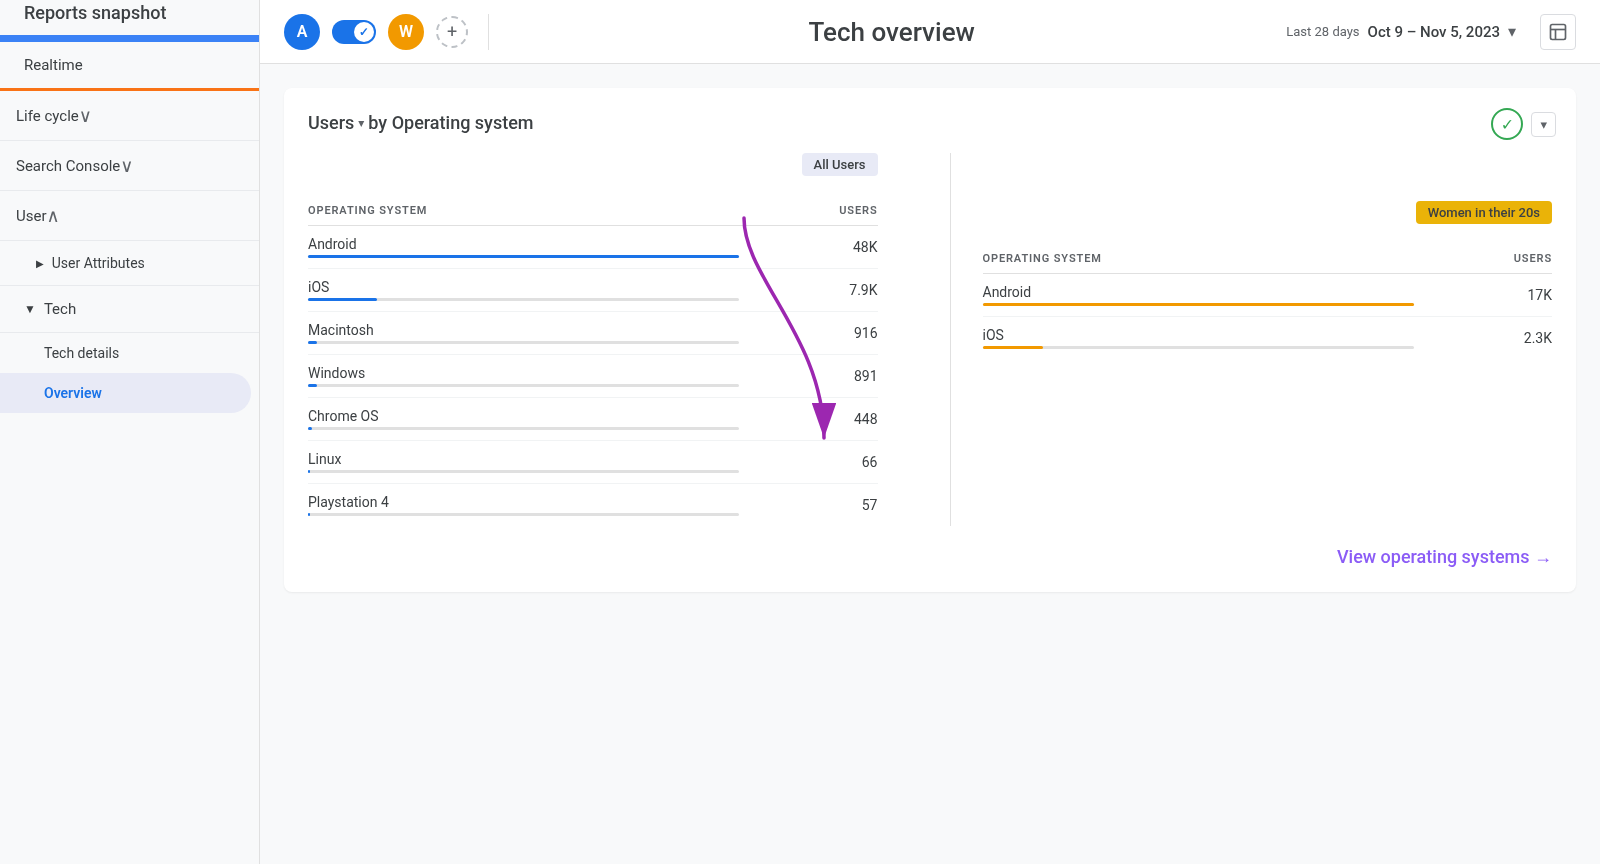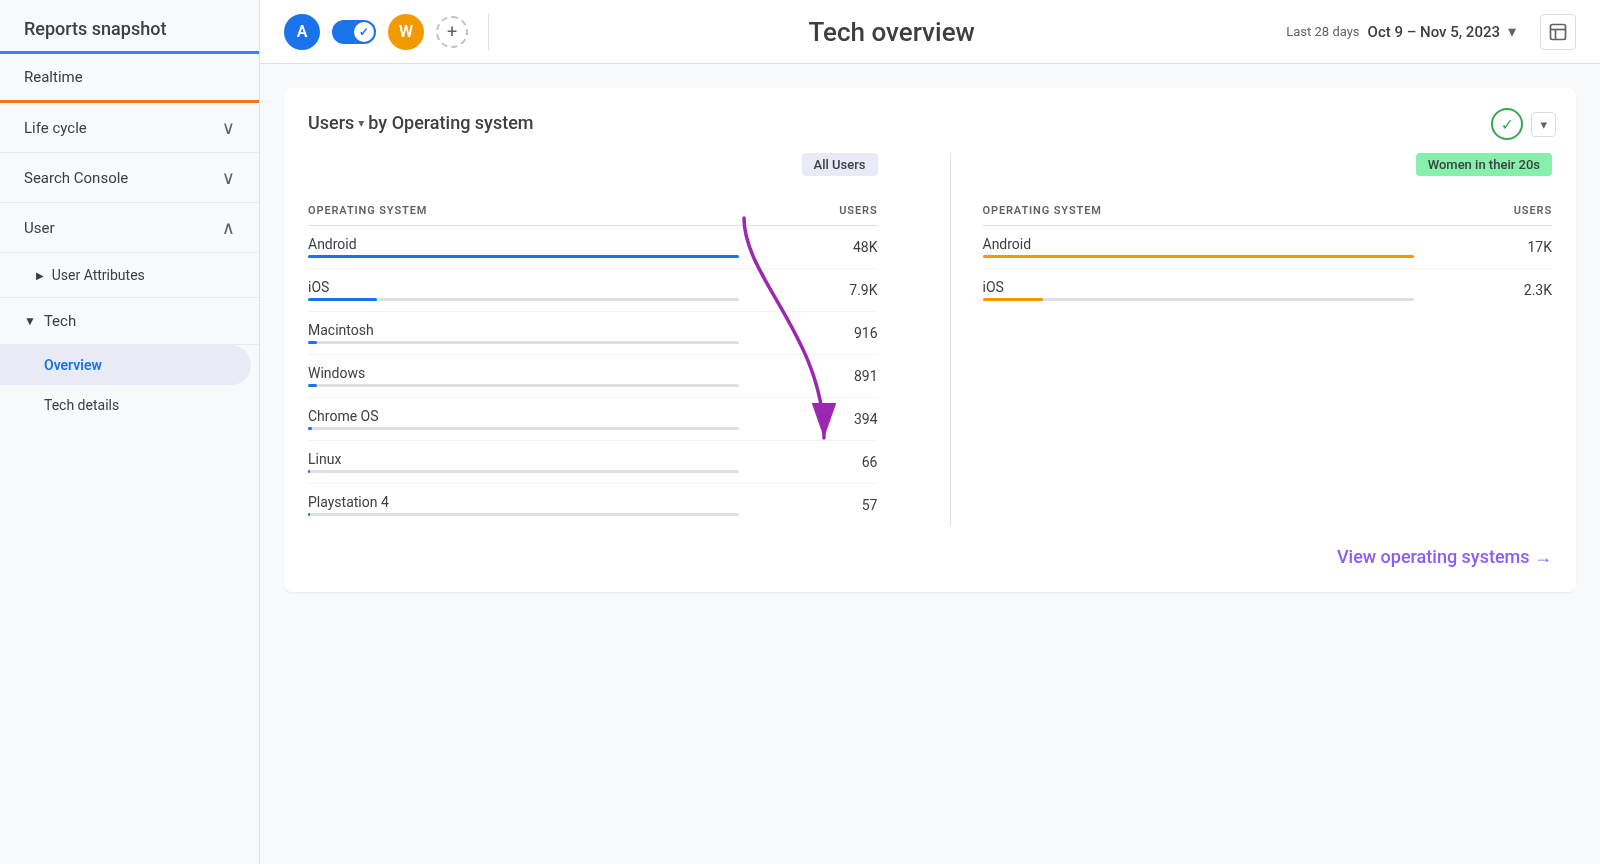--- a/index.html
+++ b/index.html
@@ -19,27 +19,26 @@
       width: 260px;
       min-width: 260px;
       background: #f8f9fa;
       padding: 0;
       display: flex;
       flex-direction: column;
       border-right: 1px solid #e0e0e0;
       height: 100%;
     }
     .sidebar-item {
-      padding: 14px 24px;
+      padding: 14px 16px;
       font-size: 15px;
       color: #3c4043;
       cursor: pointer;
       display: flex;
       align-items: center;
-      justify-content: space-between;
       border-bottom: 1px solid #e8eaed;
     }
     .sidebar-item .label { font-size: 15px; }
     .sidebar-item .chevron { font-size: 18px; color: #5f6368; }
 
     .sidebar-sub-item {
       padding: 12px 24px 12px 44px;
       font-size: 14px;
       color: #3c4043;
       cursor: pointer;
@@ -49,25 +48,25 @@
     .sidebar-sub-item.active {
       background: #e8eaf6;
       border-radius: 0 24px 24px 0;
       margin-right: 8px;
       color: #1a73e8;
       font-weight: 600;
     }
 
     
     .reports-snapshot {
-      padding: 18px 24px 12px;
+      padding: 2px 24px 12px;
       font-size: 18px;
       font-weight: 500;
       color: #3c4043;
-      border-bottom: 3px solid #3b82f6;
+      border-bottom: 7px solid #3b82f6;
     }
     .realtime {
       padding: 14px 24px;
       font-size: 15px;
       color: #3c4043;
       border-bottom: 3px solid #f97316;
       cursor: pointer;
     }
 
     
@@ -216,22 +215,23 @@
       display: inline-block;
       background: #e8eaf6;
       color: #3c4043;
       border-radius: 4px;
       padding: 4px 12px;
       font-size: 13px;
       font-weight: 500;
       margin-bottom: 12px;
     }
     .segment-badge.orange {
-      background: #86efac;
-      color: #3c4043;
+      background: #eab308;
+      color: #3c4043;
+      margin-top: 48px;
     }
 
     .data-table {
       width: 100%;
       border-collapse: collapse;
     }
     .data-table th {
       text-align: left;
       font-size: 11px;
       font-weight: 600;
@@ -368,26 +368,26 @@
   <div class="user-attributes-item">
     <span class="tri">▶</span>
     <span>User Attributes</span>
   </div>
 
   <div class="sidebar-tech-parent">
     <span class="arrow-icon">▼</span>
     <span>Tech</span>
   </div>
 
+  <div class="sidebar-sub-item">
+    <span>Tech details</span>
+  </div>
+
   <div class="sidebar-sub-item active overview-active">
     <span>Overview</span>
-  </div>
-
-  <div class="sidebar-sub-item">
-    <span>Tech details</span>
   </div>
 </div>
 
 <div class="main">
 
   <div class="topbar">
     <div class="avatar-a">A</div>
     <div class="toggle-switch">
       <div class="toggle-knob">
         <span class="toggle-check">✓</span>
@@ -483,21 +483,21 @@
     </td>
     <td class="right">891</td>
   </tr>
                 <tr>
     <td>
       Chrome OS
       <div class="bar-container">
         <div class="bar-fill bar-blue" style="width:1%;"></div>
       </div>
     </td>
-    <td class="right">394</td>
+    <td class="right">448</td>
   </tr>
                 <tr>
     <td>
       Linux
       <div class="bar-container">
         <div class="bar-fill bar-blue" style="width:0.5%;"></div>
       </div>
     </td>
     <td class="right">66</td>
   </tr>

